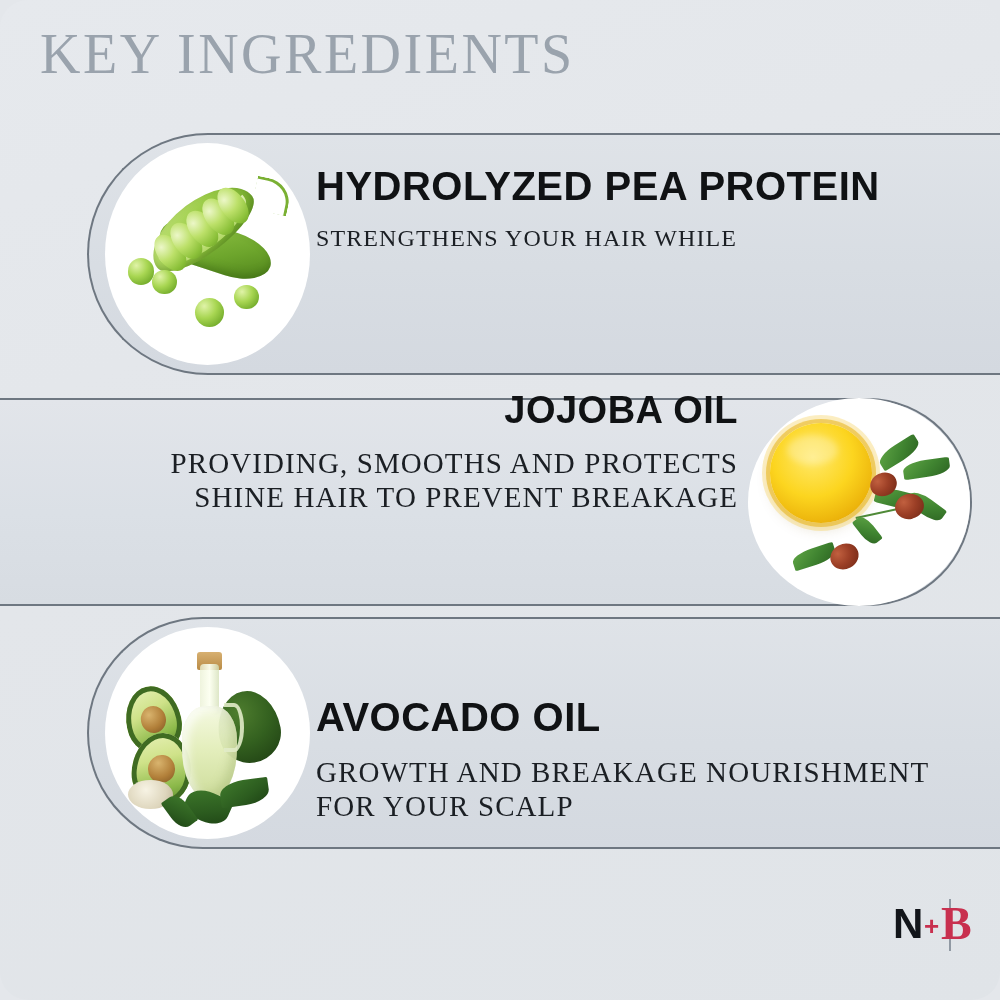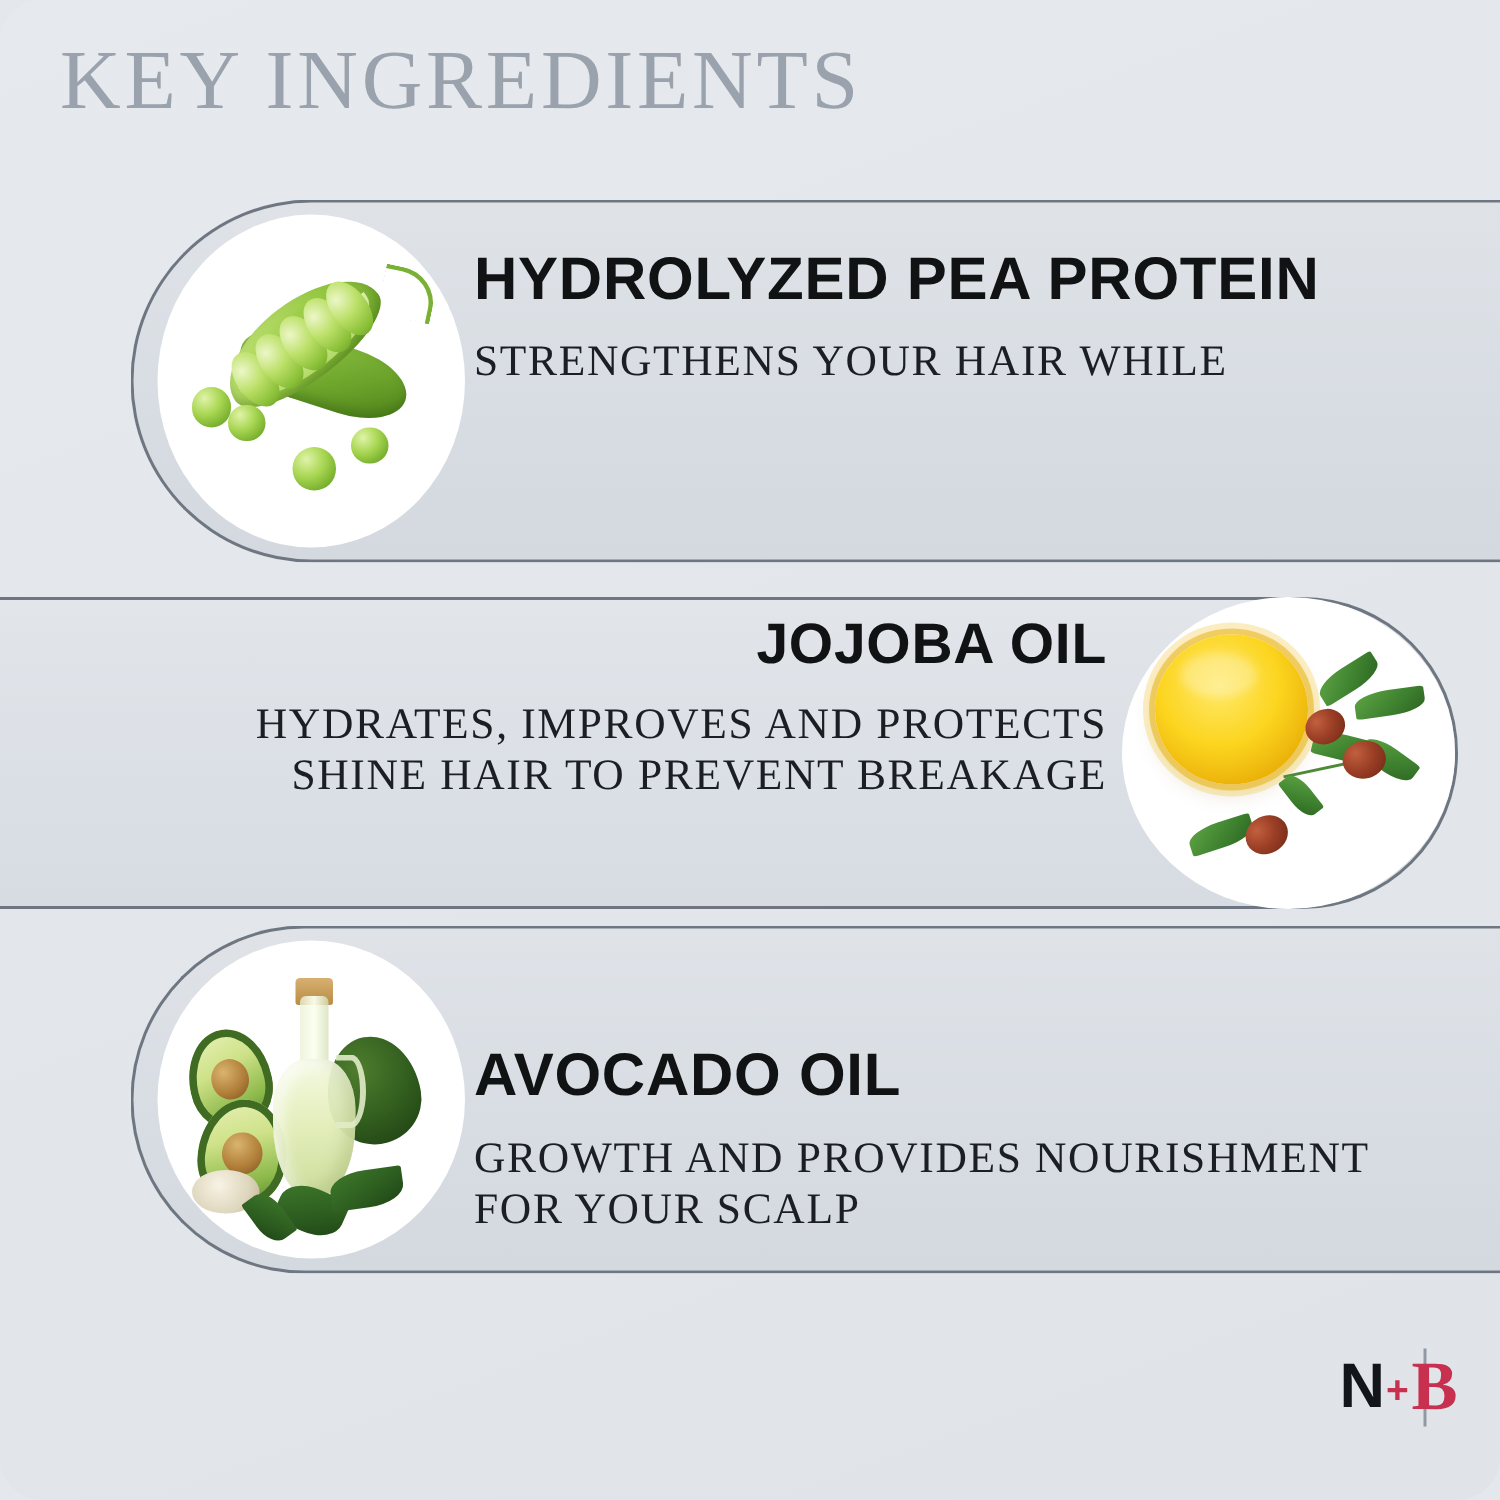--- a/index.html
+++ b/index.html
@@ -101,23 +101,23 @@
   .ing-desc {
     font-family: "Liberation Serif", serif;
     color: #1b1f24;
     letter-spacing: 1.1px;
     line-height: 1.16;
   }
   .ing-desc div { white-space: nowrap; }
 
   .t1 { left: 316px; top: 165px; text-align: left; }
   .t1 .ing-title { font-size: 40px; }
-  .t1 .ing-desc { font-size: 29px; margin-top: 18px; }
-
-  .t2 { right: 262px; top: 411px; text-align: right; }
+  .t1 .ing-desc { font-size: 24px; margin-top: 18px; }
+
+  .t2 { right: 262px; top: 391px; text-align: right; }
   .t2 .ing-title { font-size: 38px; }
   .t2 .ing-desc { font-size: 29px; margin-top: 16px; }
 
   .t3 { left: 316px; top: 650px; text-align: left; margin-top: 46px; }
   .t3 .ing-title { font-size: 40px; }
   .t3 .ing-desc { font-size: 29px; margin-top: 18px; }
 
   
   .logo {
     position: absolute;
@@ -400,21 +400,21 @@
       <div class="leaf jl6"></div>
       <div class="nut jn1"></div>
       <div class="nut jn2"></div>
       <div class="nut jn3"></div>
     </div>
   </div>
 
   <div class="card-text t2">
     <div class="ing-title">JOJOBA OIL</div>
     <div class="ing-desc">
-      <div>HYDRATES, IMPROVES AND PROTECTS</div>
+      <div>PROVIDING, SMOOTHS AND PROTECTS</div>
       <div>SHINE HAIR TO PREVENT BREAKAGE</div>
     </div>
   </div>
 
   <div class="card card-3"></div>
 
   <div class="img-circle c3-img">
     <div class="scene">
       <div class="avo-whole"></div>
       <div class="avo-half avo-a">
@@ -432,21 +432,21 @@
       </div>
       <div class="avo-leaf al1"></div>
       <div class="avo-leaf al2"></div>
       <div class="avo-leaf al3"></div>
     </div>
   </div>
 
   <div class="card-text t3">
     <div class="ing-title">AVOCADO OIL</div>
     <div class="ing-desc">
-      <div>GROWTH AND PROVIDES NOURISHMENT</div>
+      <div>GROWTH AND BREAKAGE NOURISHMENT</div>
       <div>FOR YOUR SCALP</div>
     </div>
   </div>
 
   <div class="logo">
     <div class="logo-rule"></div>
     <div class="logo-n">N</div>
     <div class="logo-plus">+</div>
     <div class="logo-b">B</div>
   </div>

